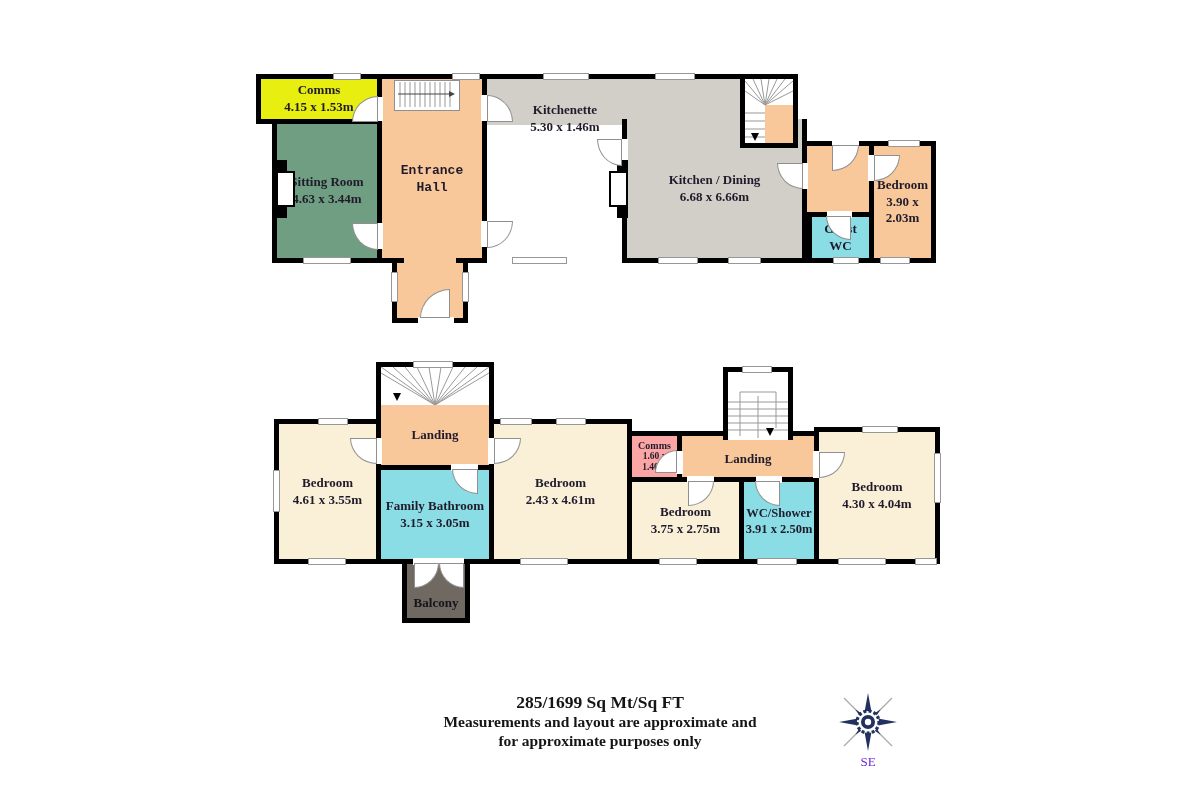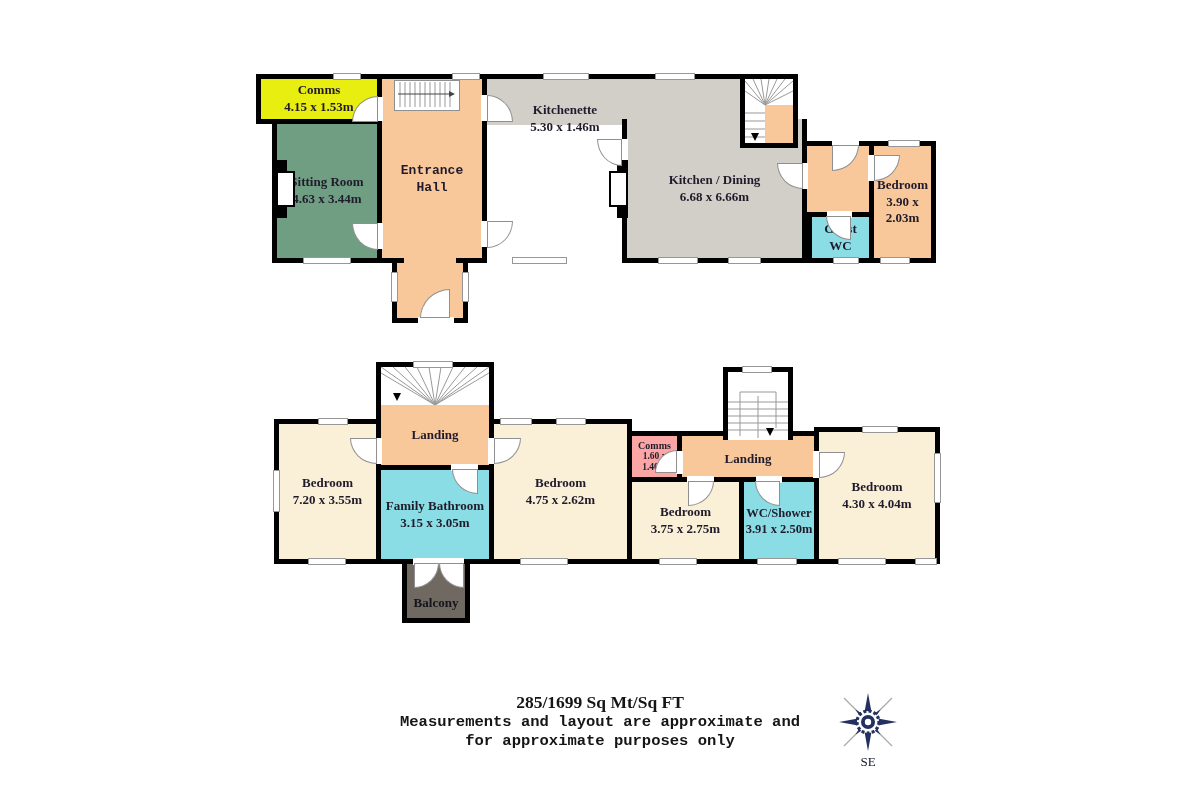--- a/index.html
+++ b/index.html
@@ -18,23 +18,23 @@
   .winv{position:absolute;background:#fff;border:1px solid #979797;box-sizing:border-box;z-index:4;width:7px;}
   .nub{position:absolute;background:#000;z-index:4;}
   .fpw{position:absolute;background:#fff;border:2px solid #000;box-sizing:border-box;z-index:4;}
   .stairbox{position:absolute;background:#fff;border:1px solid #8f8f8f;z-index:2;}
   .stairwell{position:absolute;box-sizing:border-box;border:5px solid #000;background:#fff;z-index:2;
              display:flex;flex-direction:column;}
   .stairzone{background:#fff;}
   .landzone{flex:1;display:flex;align-items:center;justify-content:center;text-align:center;}
   .footer{position:absolute;left:300px;top:692px;width:600px;text-align:center;color:#151515;}
   .footer .l1{font-weight:bold;font-size:17.5px;}
-  .footer .l2,.footer .l3{font-weight:bold;font-size:15.5px;line-height:1.2;font-family:Liberation Mono, monospace;}
+  .footer .l2,.footer .l3{font-weight:bold;font-size:15.5px;line-height:1.2;}
   .compass{position:absolute;left:836px;top:692px;width:64px;height:82px;text-align:center;z-index:2;}
-  .compass .se{font-size:13px;color:#0f172a;margin-top:-2px;}
+  .compass .se{font-size:13px;color:#6d28d9;margin-top:-2px;}
   svg line, svg path.tr{stroke:#999;stroke-width:1;}
 </style>
 </head>
 <body>
 
 <div id="plan">
 
   <div class="room" style="left: 482px; top: 74px; width: 316px; height: 51px; border-right: none; border-bottom: none; justify-content: flex-start; background-color: rgb(210, 207, 200);">
     <div class="label" style="position:absolute;left:12px;top:23px;width:132px;">
       <div class="nm">Kitchenette</div>
@@ -189,35 +189,35 @@
     <div class="landzone">
       <div class="label">
         <div class="nm">Landing</div>
       </div>
     </div>
   </div>
 
   <div class="room" style="left: 274px; top: 419px; width: 107px; height: 145px; background-color: rgb(250, 240, 216);">
     <div class="label">
       <div class="nm">Bedroom</div>
-      <div class="dm">7.20 x 3.55m</div>
+      <div class="dm">4.61 x 3.55m</div>
     </div>
   </div>
 
   <div class="room" style="left: 376px; top: 465px; width: 118px; height: 99px; background-color: rgb(138, 221, 229);">
     <div class="label nowrap">
       <div class="nm">Family Bathroom</div>
       <div class="dm">3.15 x 3.05m</div>
     </div>
   </div>
 
   <div class="room" style="left: 489px; top: 419px; width: 143px; height: 145px; background-color: rgb(250, 240, 216);">
     <div class="label">
       <div class="nm">Bedroom</div>
-      <div class="dm">4.75 x 2.62m</div>
+      <div class="dm">2.43 x 4.61m</div>
     </div>
   </div>
 
   <div class="room" style="left: 677px; top: 431px; width: 142px; height: 51px; background-color: rgb(248, 200, 155);">
     <div class="label" style="margin-top:6px;">
       <div class="nm">Landing</div>
     </div>
   </div>
 
   <div class="room sm" style="left: 627px; top: 431px; width: 55px; height: 51px; background-color: #fca5a5;">

